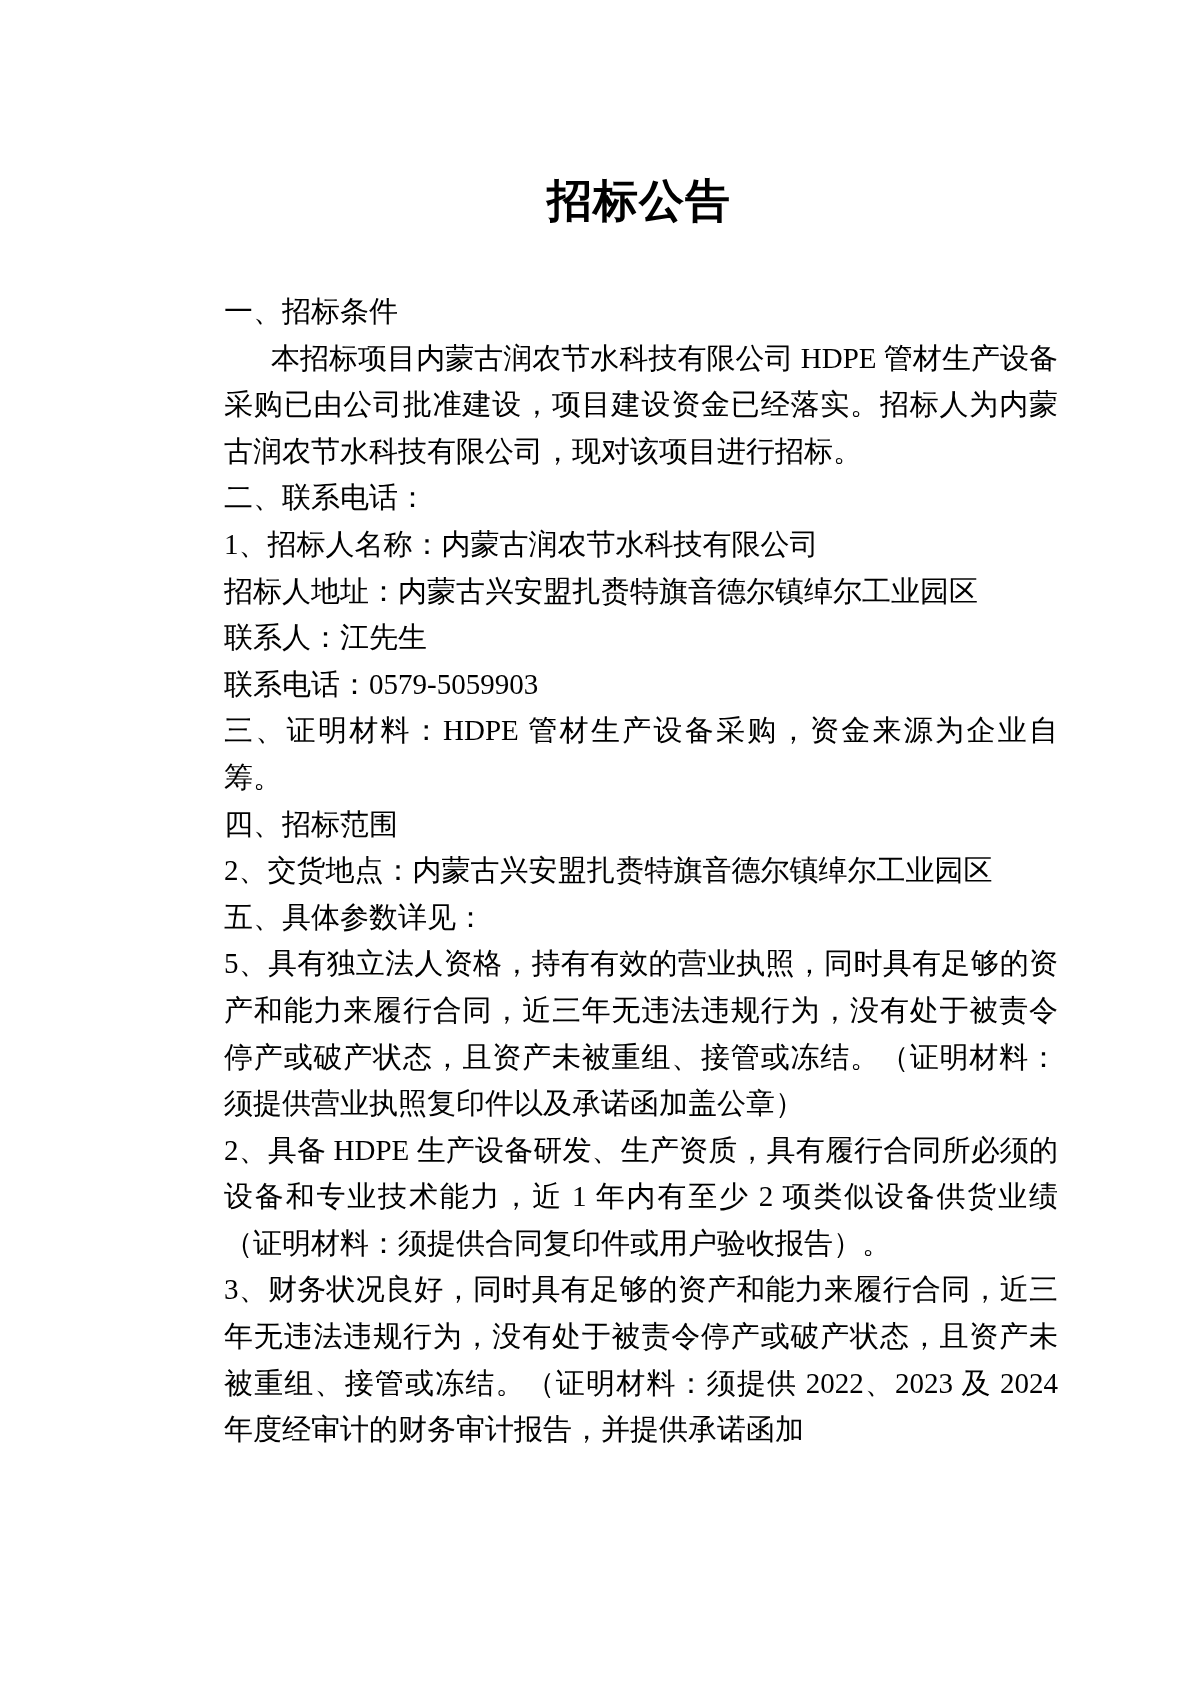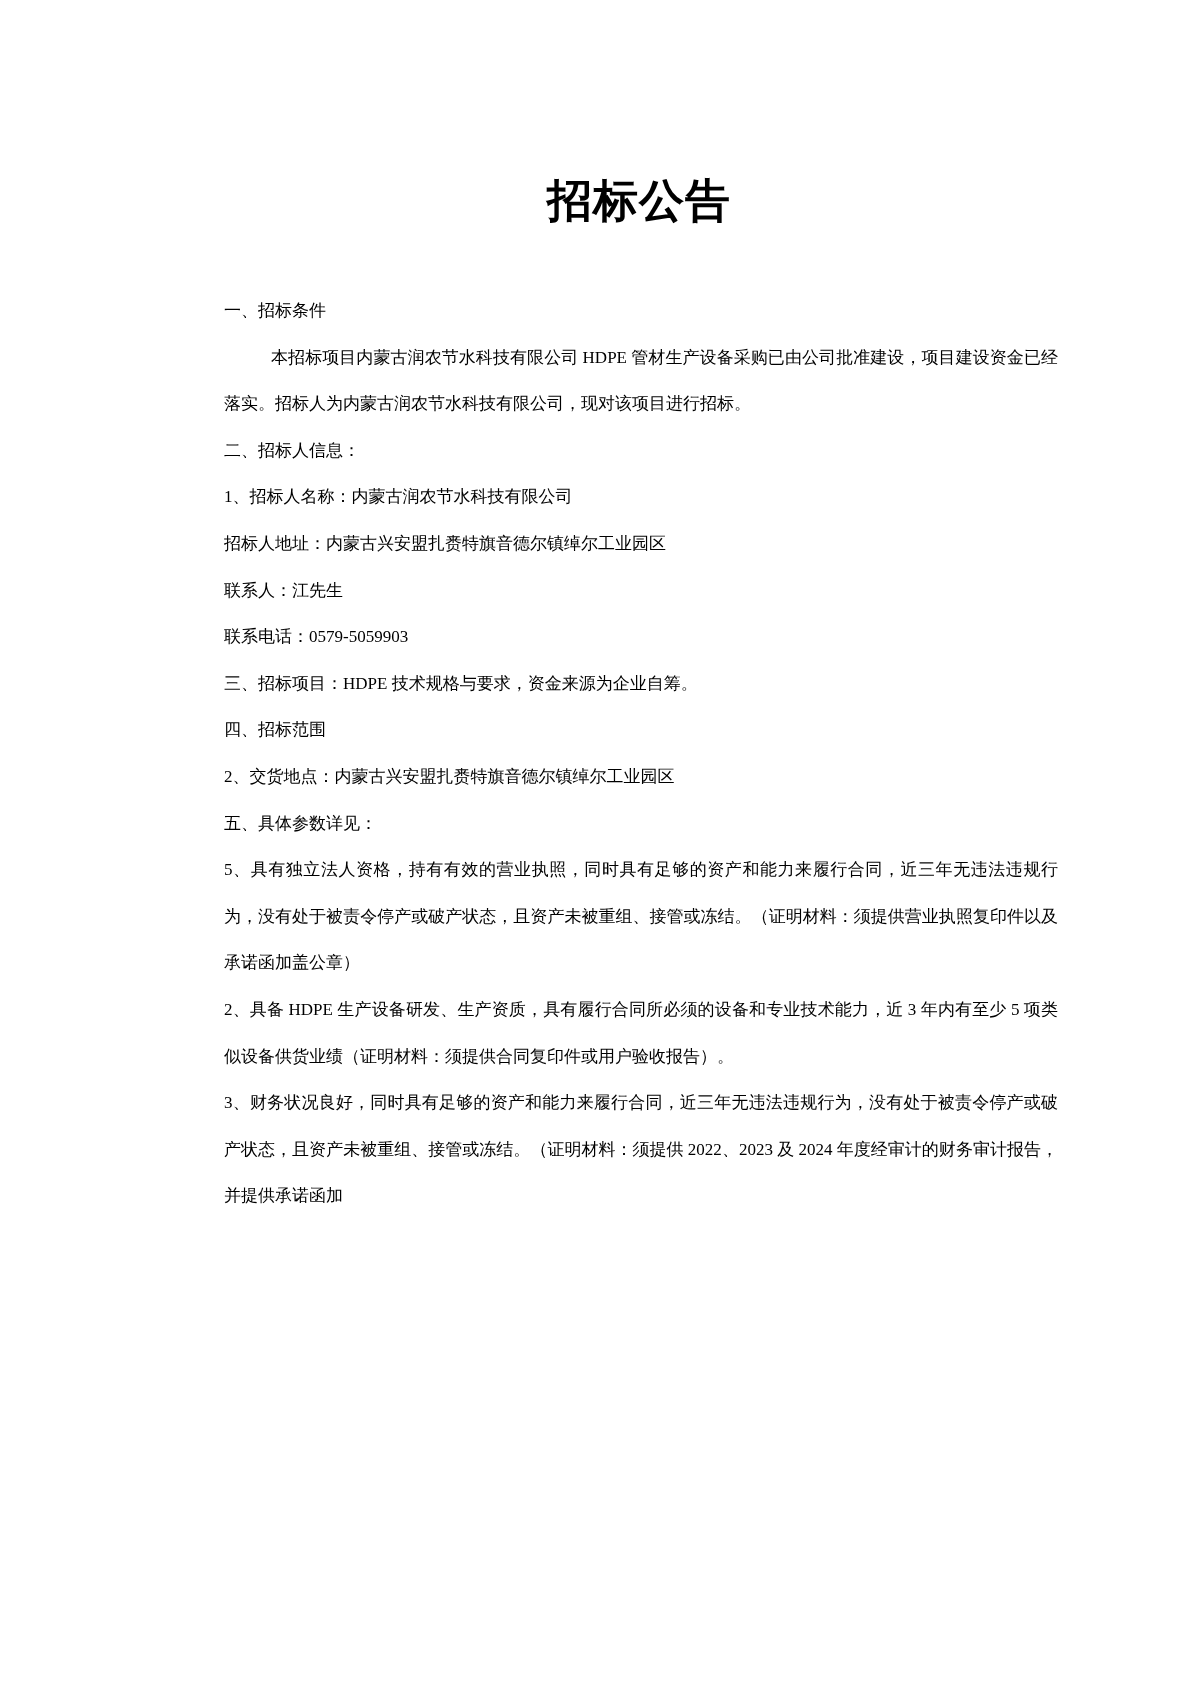--- a/index.html
+++ b/index.html
@@ -25,47 +25,47 @@
     font-weight: bold;
     line-height: 62px;
     letter-spacing: 1px;
     color: #000000;
   }
   .doc-body {
     position: absolute;
     left: 180px;
     top: 288px;
     width: 834px;
-    font-size: 17px;
+    font-size: 29px;
     line-height: 46.6px;
     text-align: justify;
     color: #000000;
   }
   .doc-body p {
     margin: 0;
     padding: 0;
   }
   .doc-body p.indent {
     text-indent: 47px;
   }
 </style>
 </head>
 <body>
 
 <div class="page">
   <h1 class="doc-title">招标公告</h1>
   <div class="doc-body">
       <p>一、招标条件</p>
       <p class="indent">本招标项目内蒙古润农节水科技有限公司 HDPE 管材生产设备采购已由公司批准建设，项目建设资金已经落实。招标人为内蒙古润农节水科技有限公司，现对该项目进行招标。</p>
-      <p>二、招标人信息：</p>
+      <p>二、联系电话：</p>
       <p>1、招标人名称：内蒙古润农节水科技有限公司</p>
       <p>招标人地址：内蒙古兴安盟扎赉特旗音德尔镇绰尔工业园区</p>
       <p>联系人：江先生</p>
       <p>联系电话：0579-5059903</p>
-      <p>三、招标项目：HDPE 技术规格与要求，资金来源为企业自筹。</p>
+      <p>三、证明材料：HDPE 管材生产设备采购，资金来源为企业自筹。</p>
       <p>四、招标范围</p>
       <p>2、交货地点：内蒙古兴安盟扎赉特旗音德尔镇绰尔工业园区</p>
       <p>五、具体参数详见：</p>
       <p>5、具有独立法人资格，持有有效的营业执照，同时具有足够的资产和能力来履行合同，近三年无违法违规行为，没有处于被责令停产或破产状态，且资产未被重组、接管或冻结。（证明材料：须提供营业执照复印件以及承诺函加盖公章）</p>
-      <p>2、具备 HDPE 生产设备研发、生产资质，具有履行合同所必须的设备和专业技术能力，近 3 年内有至少 5 项类似设备供货业绩（证明材料：须提供合同复印件或用户验收报告）。</p>
+      <p>2、具备 HDPE 生产设备研发、生产资质，具有履行合同所必须的设备和专业技术能力，近 1 年内有至少 2 项类似设备供货业绩（证明材料：须提供合同复印件或用户验收报告）。</p>
       <p>3、财务状况良好，同时具有足够的资产和能力来履行合同，近三年无违法违规行为，没有处于被责令停产或破产状态，且资产未被重组、接管或冻结。（证明材料：须提供 2022、2023 及 2024 年度经审计的财务审计报告，并提供承诺函加</p>
     </div>
 </div>
 
 </body></html>

